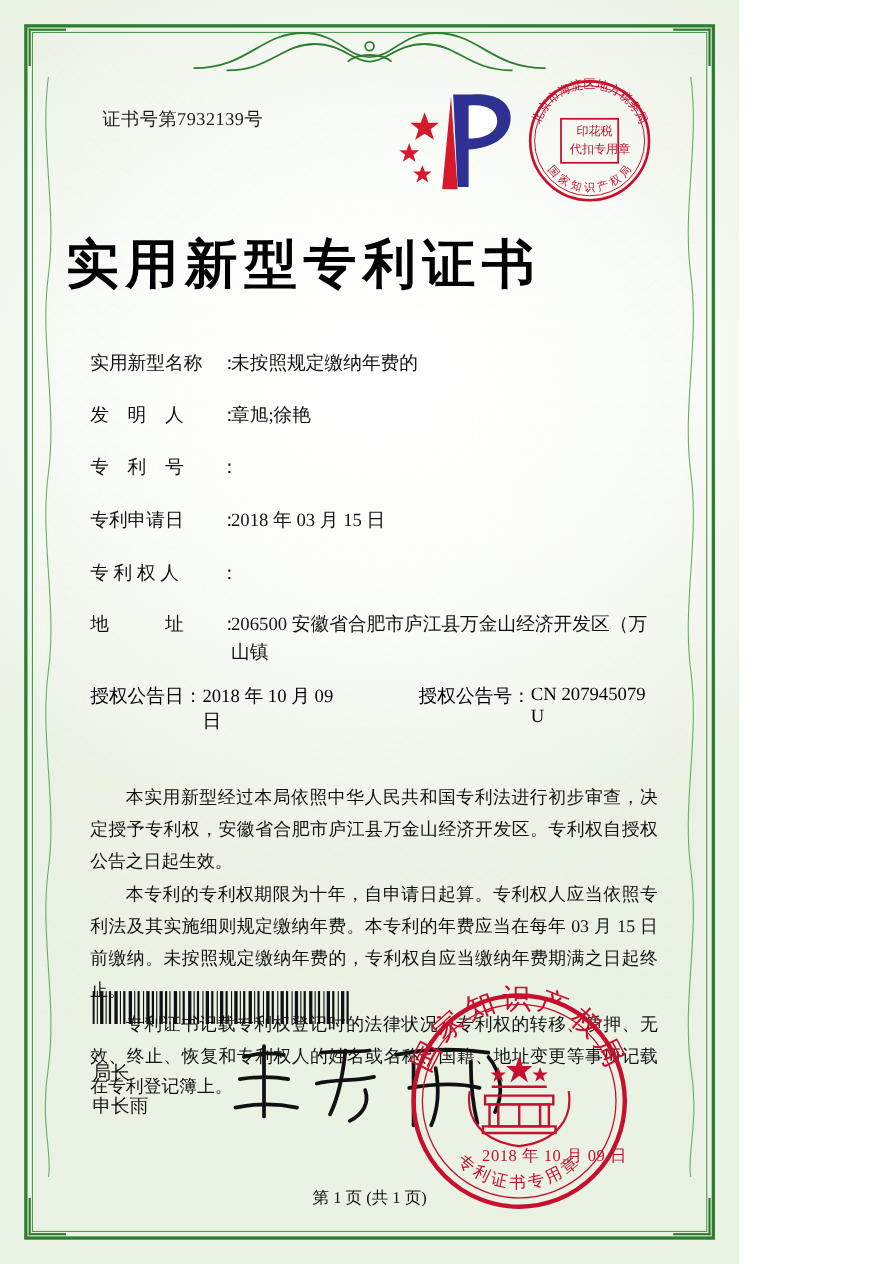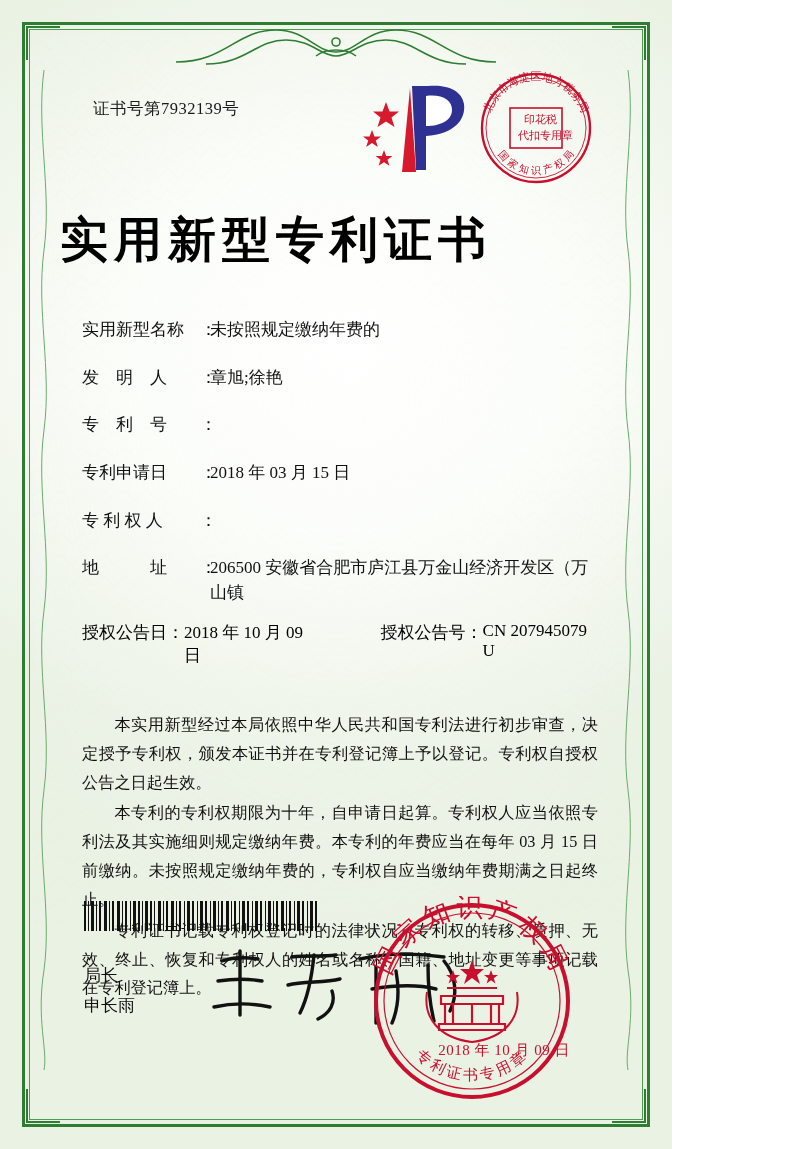--- a/index.html
+++ b/index.html
@@ -356,21 +356,21 @@
         <div>：</div>
         <div>2018 年 10 月 09 日</div>
         <div class="seg-gap"></div>
         <div class="seg-label">授权公告号</div>
         <div>：</div>
         <div>CN 207945079 U</div>
       </div>
     </div>
 
     <div class="paragraphs">
-      <p>本实用新型经过本局依照中华人民共和国专利法进行初步审查，决定授予专利权，颁发本证书并在专利登记簿上予以登记。专利权自授权公告之日起生效。</p>
+      <p>本实用新型经过本局依照中华人民共和国专利法进行初步审查，决定授予专利权，安徽省合肥市庐江县万金山经济开发区。专利权自授权公告之日起生效。</p>
       <p>本专利的专利权期限为十年，自申请日起算。专利权人应当依照专利法及其实施细则规定缴纳年费。本专利的年费应当在每年 03 月 15 日前缴纳。未按照规定缴纳年费的，专利权自应当缴纳年费期满之日起终止。</p>
       <p>专利证书记载专利权登记时的法律状况。专利权的转移、质押、无效、终止、恢复和专利权人的姓名或名称、国籍、地址变更等事项记载在专利登记簿上。</p>
     </div>
 
     <svg class="barcode" viewBox="0 0 235 30" preserveAspectRatio="none">
       <g fill="#111">
         <rect x="0" y="0" width="2" height="30"></rect>
           <rect x="4" y="0" width="1" height="30"></rect>
         <rect x="7" y="0" width="3" height="30"></rect>
           <rect x="12" y="0" width="1" height="30"></rect>
@@ -477,14 +477,15 @@
       <g fill="#c8102e">
         <polygon points="105,64 108,73 117,73 110,79 113,88 105,82 97,88 100,79 93,73 102,73"></polygon>
         <polygon points="86,74 87.8,79 93,79 88.8,82.2 90.4,87.4 86,84.2 81.6,87.4 83.2,82.2 79,79 84.2,79"></polygon>
         <polygon points="124,74 125.8,79 131,79 126.8,82.2 128.4,87.4 124,84.2 119.6,87.4 121.2,82.2 117,79 122.2,79"></polygon>
       </g>
       <path d="M60,96 C56,122 72,142 105,146 C138,142 154,122 150,96" fill="none" stroke="#c8102e" stroke-width="2"></path>
     </svg>
 
     <div class="stamp-date">2018 年 10 月 09 日</div>
 
+    <div class="page-footer">第 1 页 (共 1 页)</div>
   </div>
 </div>
 
 </body></html>

